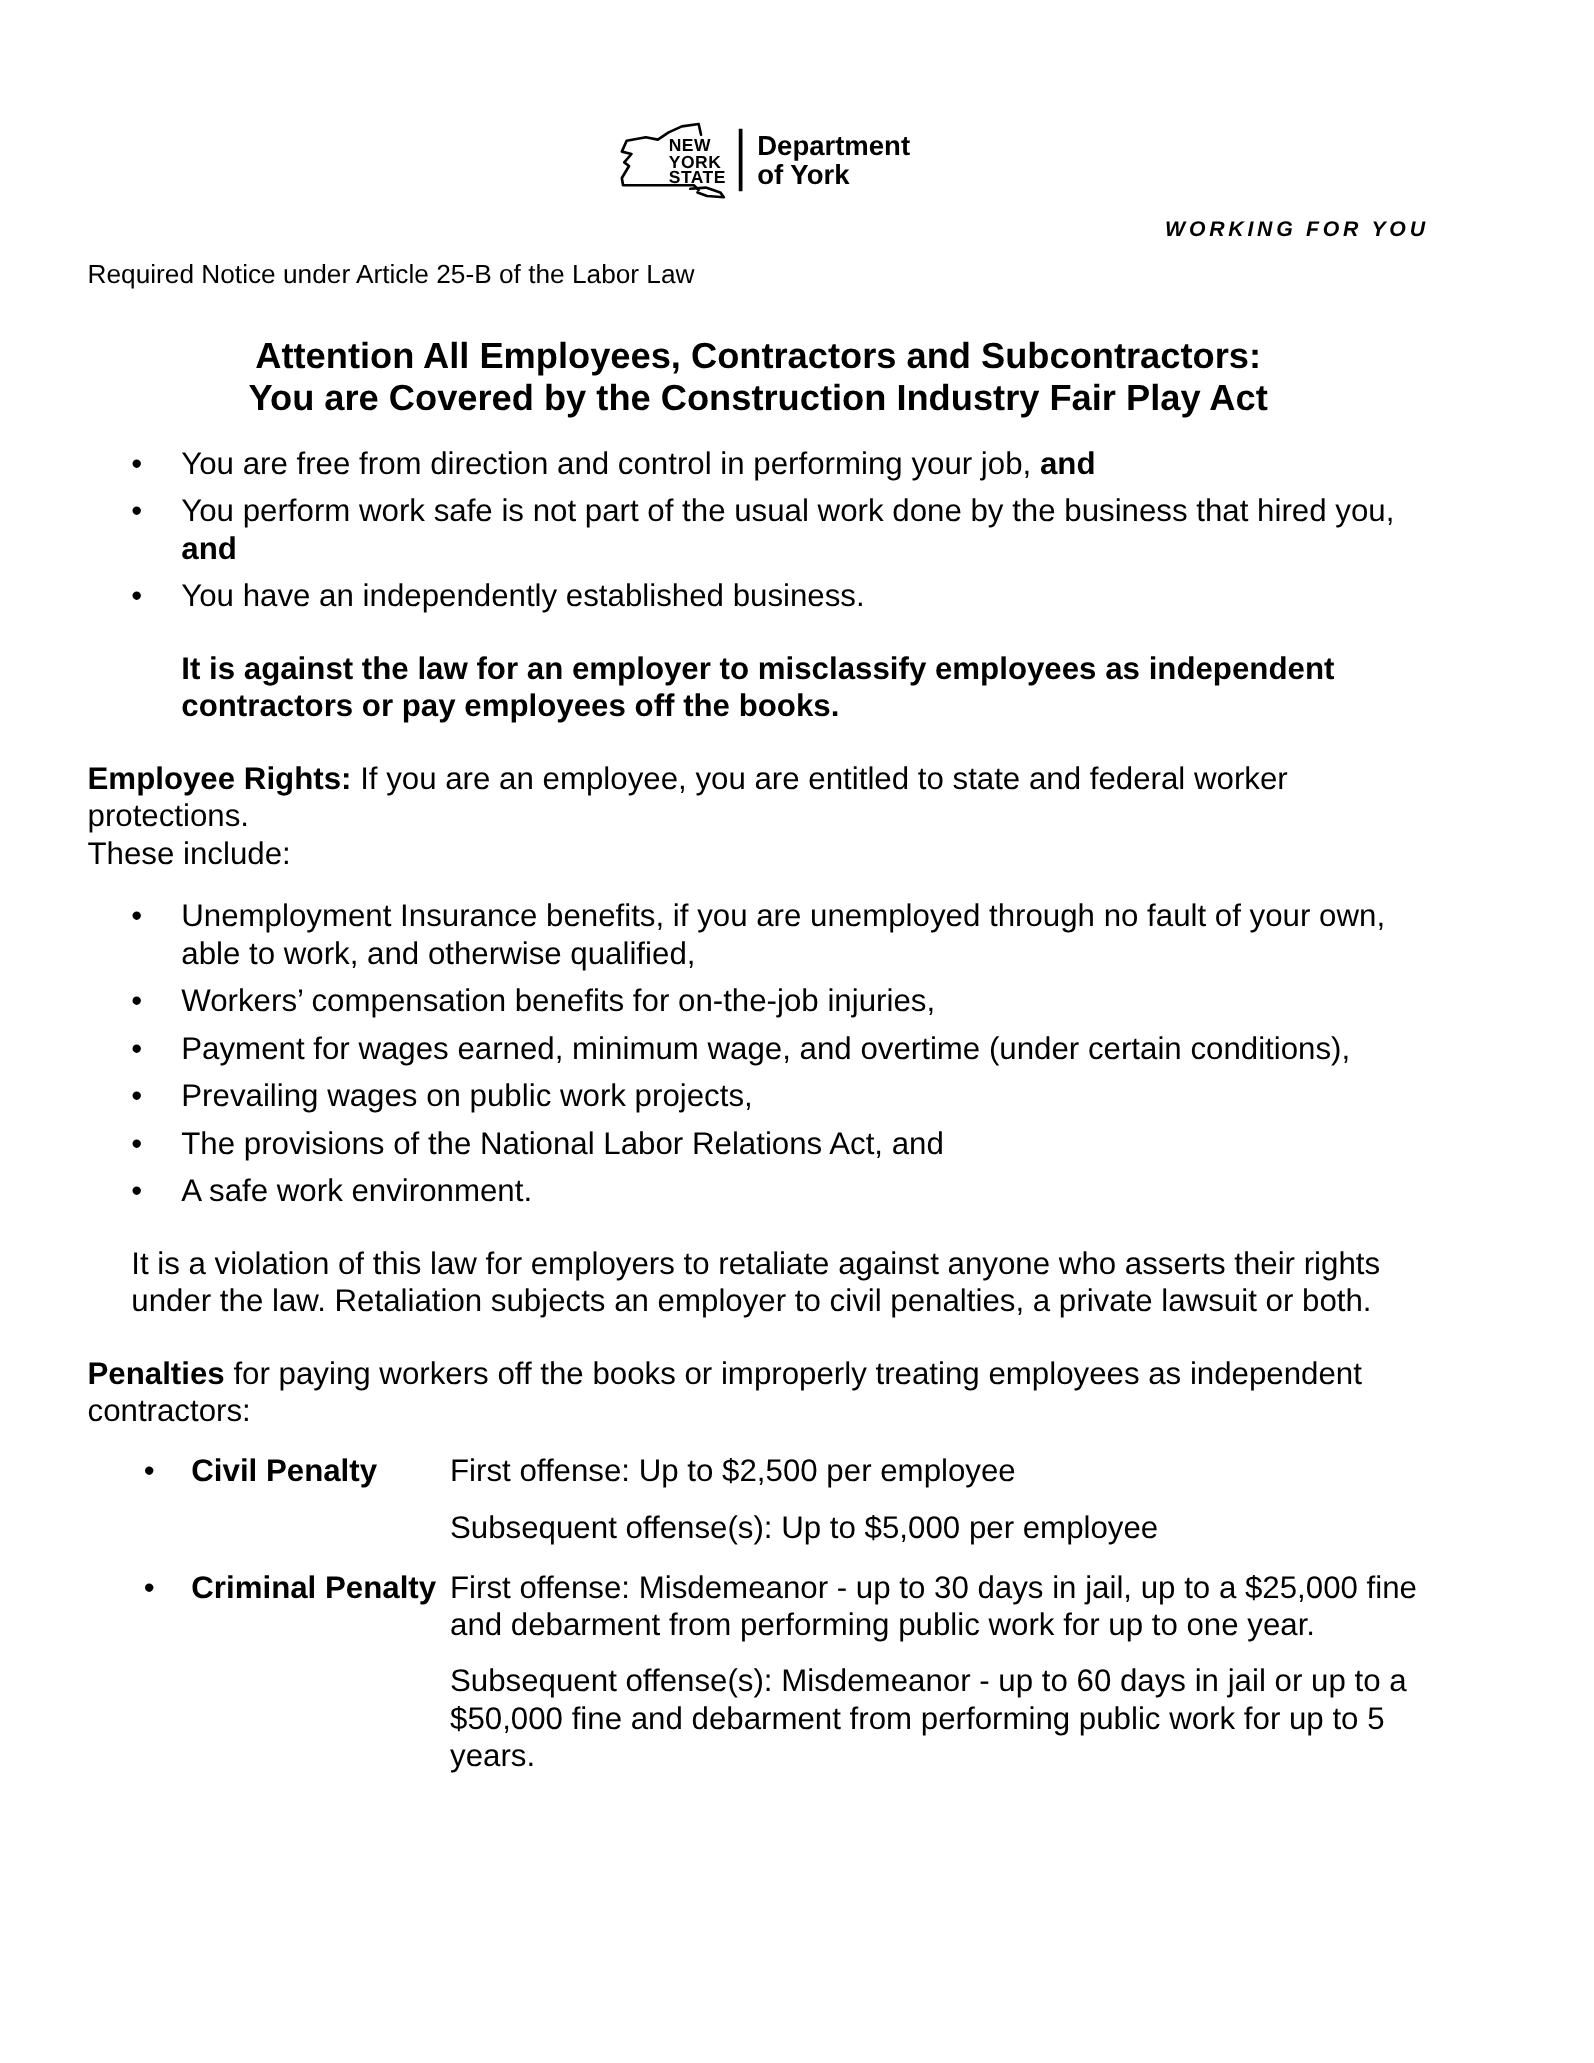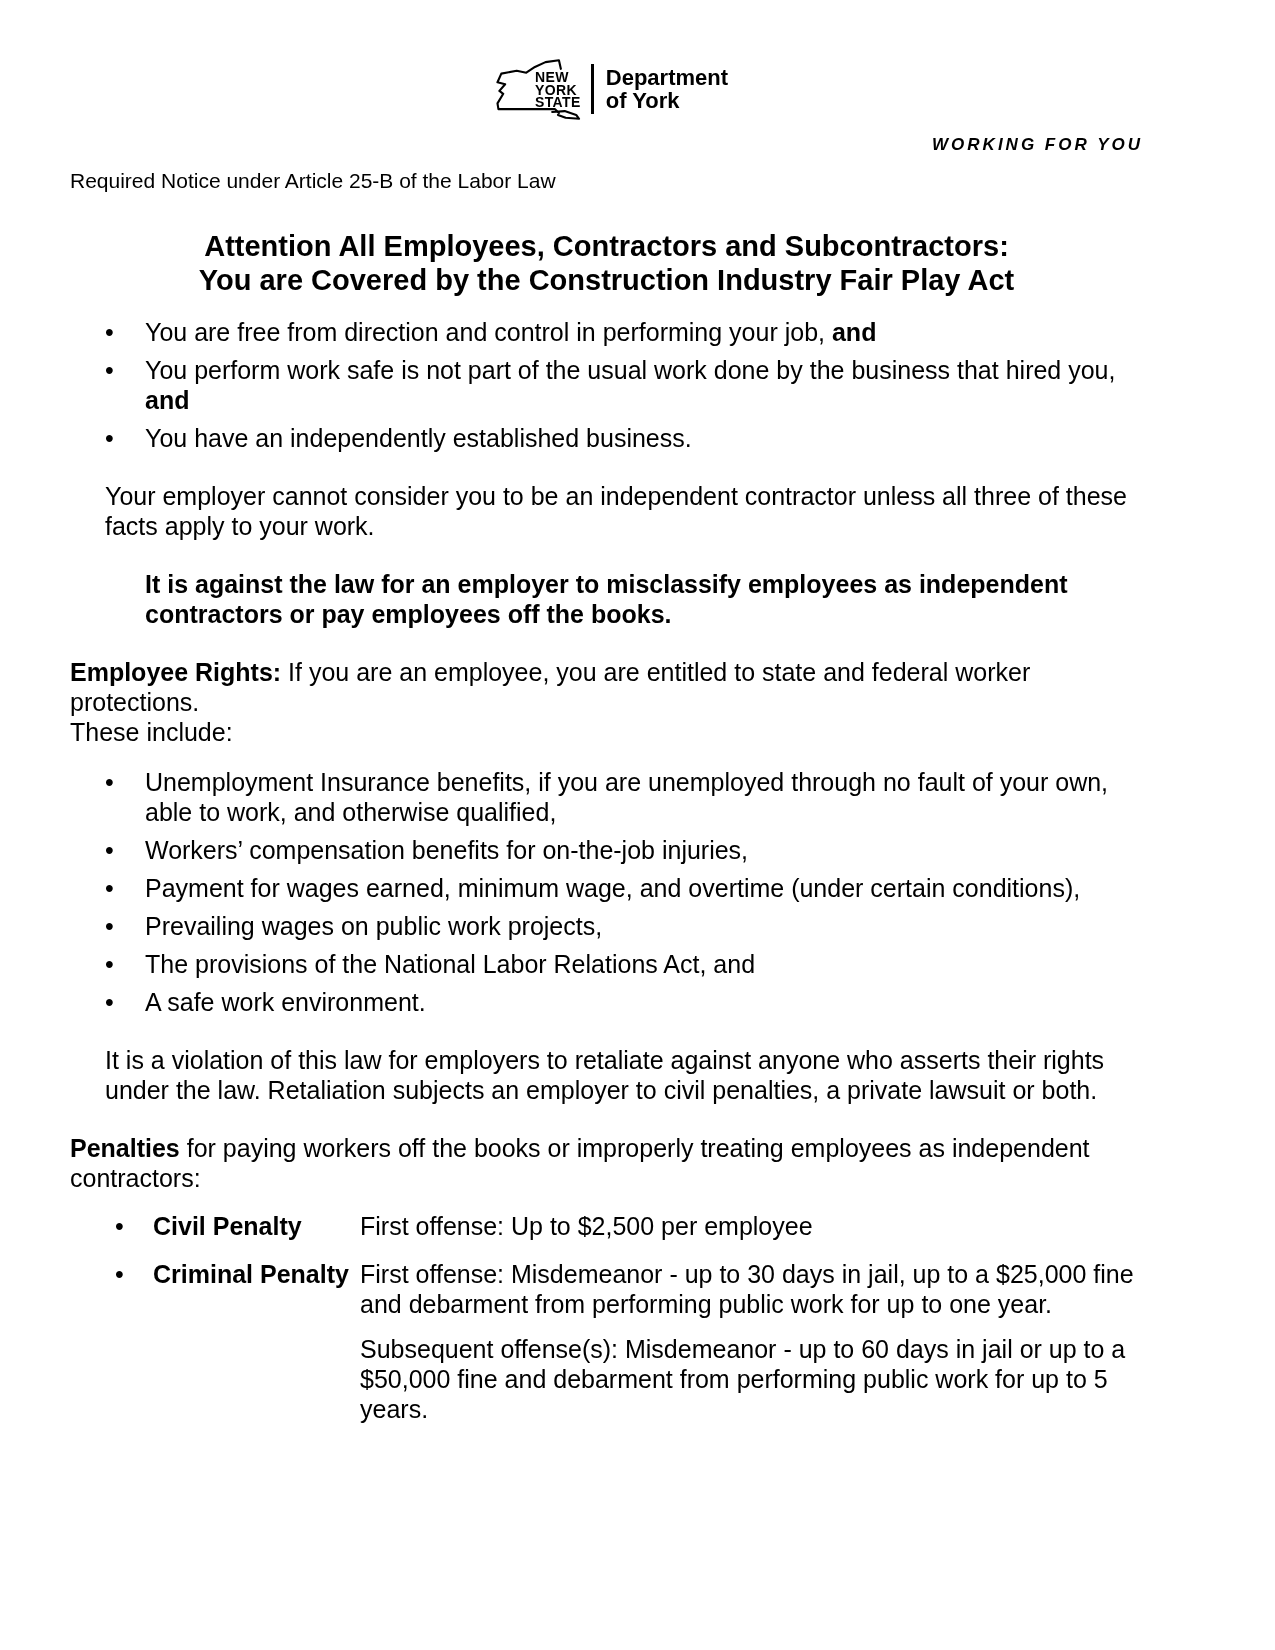--- a/index.html
+++ b/index.html
@@ -4,21 +4,21 @@
 <style>
   * { box-sizing: border-box; }
   html, body { margin: 0; padding: 0; background: #ffffff; }
   body {
     width: 1275px; height: 1650px;
     color: #000000;
     font-family: "Liberation Sans", sans-serif;
     font-size: 25px; line-height: 30px;
     overflow: hidden;
   }
-  .page { width: 1275px; height: 1650px; padding: 57px 132px 0 70px; }
+  .page { width: 1275px; height: 1650px; padding: 96px 132px 0 70px; }
 
   
   .logo-row { display: flex; justify-content: center; align-items: center; }
   .ny-map { width: 96px; height: 64px; flex: 0 0 auto; }
   .state-text {
     margin-left: -46px; margin-top: 2px;
     font-weight: bold; font-size: 14px; line-height: 12.5px;
     letter-spacing: 0.4px; text-align: left;
   }
   .state-text span { display: block; }
@@ -100,21 +100,20 @@
     <li>
       <span class="dot">•</span>
       <span class="btext"><span>You perform work safe is not part of the usual work done by the business that hired you, </span><b>and</b></span>
     </li>
     <li>
       <span class="dot">•</span>
       <span class="btext"><span>You have an independently established business.</span><b></b></span>
     </li>
   </ul>
 
-  <p class="block indent1">Your employer cannot consider you to be an independent contractor unless all three of these facts apply to your work.</p>
 
   <p class="block indent2 bold">It is against the law for an employer to misclassify employees as independent contractors or pay employees off the books.</p>
 
   <p class="block"><b>Employee Rights:</b><span> If you are an employee, you are entitled to state and federal worker protections.</span><span class="line">These include:</span></p>
 
   <ul class="bullet-list">
     <li>
       <span class="dot">•</span>
       <span class="btext">Unemployment Insurance benefits, if you are unemployed through no fault of your own, able to work, and otherwise qualified,</span>
     </li>
@@ -143,20 +142,21 @@
   <p class="block indent1">It is a violation of this law for employers to retaliate against anyone who asserts their rights under the law. Retaliation subjects an employer to civil penalties, a private lawsuit or both.</p>
 
 
   <p class="block"><b>Penalties</b><span> for paying workers off the books or improperly treating employees as independent contractors:</span></p>
 
   <div class="penalty-row">
     <span class="dot">•</span>
     <span class="bold">Civil Penalty</span>
     <div>
       <p class="offense">First offense: Up to $2,500 per employee</p>
+      <p class="offense">Subsequent offense(s): Up to $5,000 per employee</p>
     </div>
   </div>
 
   <div class="penalty-row">
     <span class="dot">•</span>
     <span class="bold">Criminal Penalty</span>
     <div>
       <p class="offense">First offense: Misdemeanor - up to 30 days in jail, up to a $25,000 fine and debarment from performing public work for up to one year.</p>
       <p class="offense">Subsequent offense(s): Misdemeanor - up to 60 days in jail or up to a $50,000 fine and debarment from performing public work for up to 5 years.</p>
     </div>

